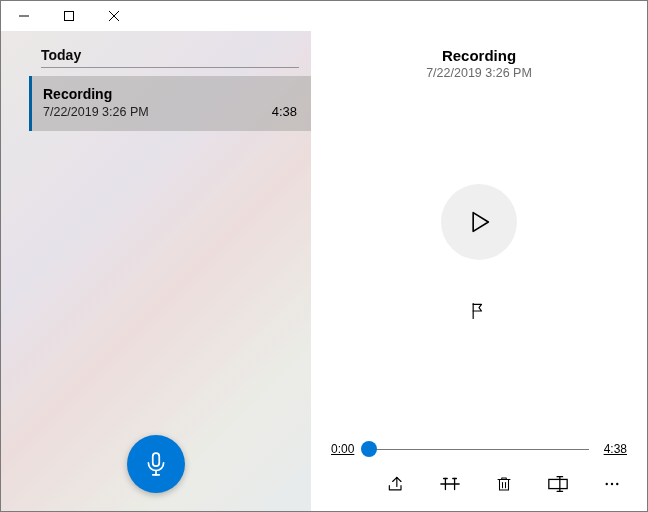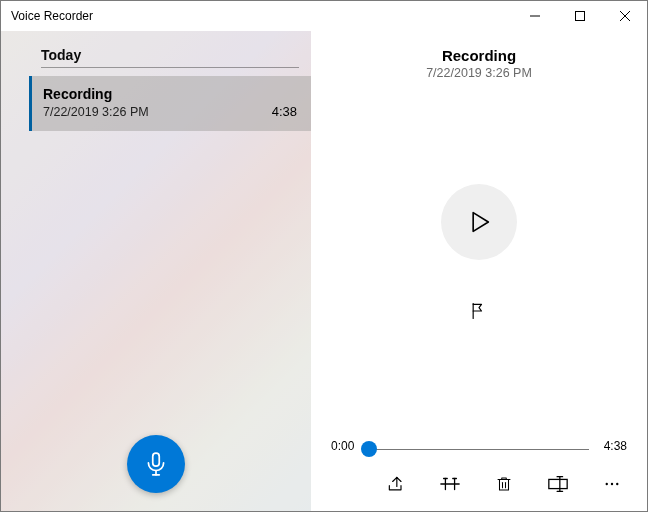--- a/index.html
+++ b/index.html
@@ -59,21 +59,21 @@
   .detail-sub { font-size: 12.5px; color: #6a6a6a; margin-top: 2px; }
   .play-area { flex: 1; display: flex; flex-direction: column; align-items: center; justify-content: center; }
   .play-btn {
     width: 76px; height: 76px; border-radius: 50%; background: #efefef;
     display: flex; align-items: center; justify-content: center;
   }
   .flag-btn {
     margin-top: 36px; width: 30px; height: 30px; display:flex; align-items:center; justify-content:center;
   }
   .scrub-row {
-    display: flex; align-items: flex-start; gap: 8px; padding: 0 20px 4px 20px; margin-top: 15px;
+    display: flex; align-items: center; gap: 8px; padding: 0 20px 4px 20px; margin-top: 15px; text-decoration: underline;
   }
   .time-lbl { font-size: 12px; color: #000; width: 30px; }
   .time-right { text-align: right; }
   .track { flex: 1; position: relative; height: 20px; display: flex; align-items: center; }
   .track-line { position:absolute; left:0; right:0; height:1px; background:#777; }
   .thumb {
     position:absolute; left:0; top:50%; transform:translate(-50%,-50%);
     width:16px; height:16px; border-radius:50%; background:#0078d7;
   }
   .bottom-bar {
@@ -82,21 +82,20 @@
   }
   .tb-btn { width:26px; height:26px; display:flex; align-items:center; justify-content:center; }
   svg { display:block; }
 </style>
 </head>
 <body>
 
 <div class="window">
 
   <div class="titlebar">
-    <div class="title">Voice Recorder</div>
     <div class="win-controls">
       <div class="win-btn">
         <svg width="10" height="10">
             <line x1="0" y1="5" x2="10" y2="5" stroke-width="1"></line>
           </svg>
       </div>
       <div class="win-btn">
         <svg width="10" height="10">
             <rect x="0.5" y="0.5" width="9" height="9" fill="none" stroke-width="1"></rect>
           </svg>

